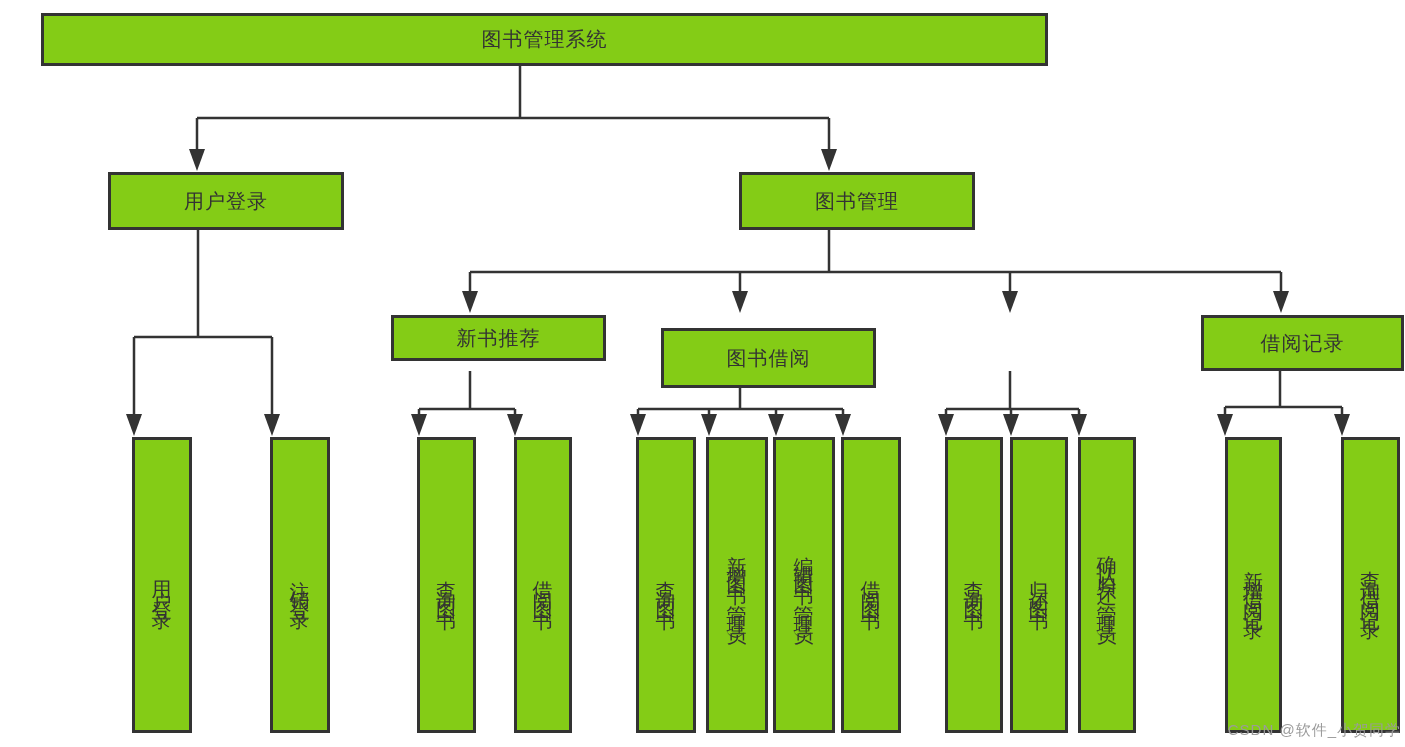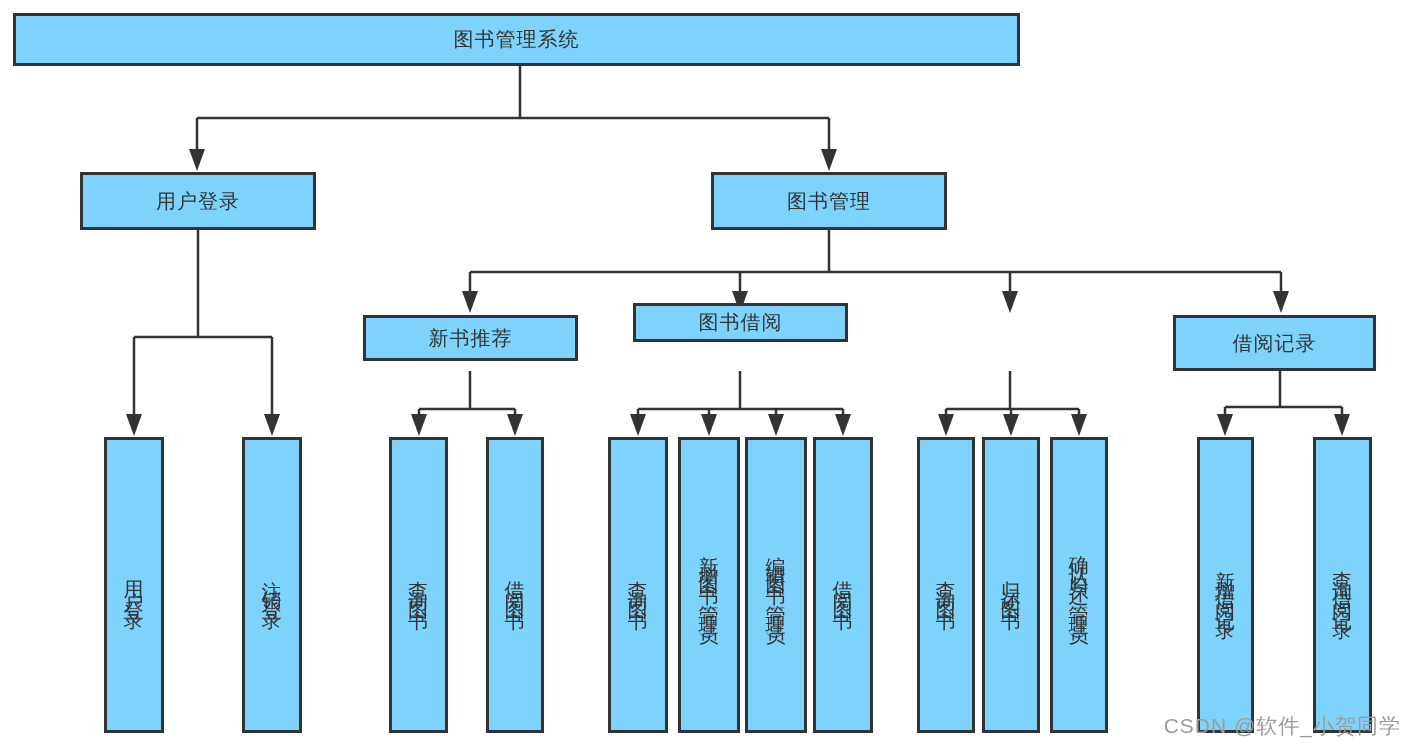--- a/index.html
+++ b/index.html
@@ -5,32 +5,32 @@
   html,body{margin:0;padding:0;background:#fff;}
   .stage{
     position:relative;width:1405px;height:747px;background:var(--background,#ffffff);
     font-family:"Liberation Sans",sans-serif;overflow:hidden;
   }
   .wires{position:absolute;left:0;top:0;z-index:0;}
   .wires path{stroke:var(--line,#333333);stroke-width:2.5;fill:none;}
   .wires line{stroke:var(--line,#333333);stroke-width:2.5;}
   .wires polygon{fill:var(--line,#333333);stroke:none;}
   .node{
-    position:absolute;box-sizing:border-box;background:#7dd3fc;
+    position:absolute;box-sizing:border-box;background:#84cc16;
     border:3px solid var(--border,#333333);color:var(--text,#333333);
-    display:flex;align-items:center;justify-content:center;z-index:1;
+    display:flex;align-items:center;justify-content:center;z-index:1;margin-left:28px;
   }
   .h-node{font-size:20px;letter-spacing:1px;white-space:nowrap;}
   .v-node span{
     writing-mode:vertical-rl;text-orientation:mixed;
     font-size:20px;letter-spacing:10px;line-height:1;white-space:nowrap;
   }
   .watermark{
     position:absolute;right:4px;bottom:7px;z-index:3;
-    font-size:21px;color:var(--watermark,#9b9b9b);letter-spacing:1px;white-space:nowrap;
+    font-size:15px;color:var(--watermark,#9b9b9b);letter-spacing:1px;white-space:nowrap;
   }
 </style>
 </head>
 <body style="--line: #333333; --border: #333333; --text: #333333; --background: #ffffff; --watermark: #9b9b9b;">
 
 <div class="stage">
 
   <svg class="wires" width="1405" height="747" viewBox="0 0 1405 747">
 
     <g>
@@ -99,21 +99,21 @@
         <polygon points="1334,414 1350,414 1342,436"></polygon>
     </g>
   </svg>
 
   <div class="node h-node" style="left:13px;top:13px;width:1007px;height:53px;">图书管理系统</div>
 
   <div class="node h-node" style="left:80px;top:172px;width:236px;height:58px;">用户登录</div>
   <div class="node h-node" style="left:711px;top:172px;width:236px;height:58px;text-align:center;">图书管理</div>
 
   <div class="node h-node" style="left:363px;top:315px;width:215px;height:46px;">新书推荐</div>
-  <div class="node h-node" style="left:633px;top:303px;width:215px;height:39px;">图书借阅</div>
+  <div class="node h-node" style="left:633px;top:328px;width:215px;height:60px;">图书借阅</div>
   <div class="node h-node" style="left:1173px;top:315px;width:203px;height:56px;">借阅记录</div>
 
   <div class="node v-node" style="left:104px;top:437px;width:60px;height:296px;">
     <span>用户登录</span>
   </div>
   <div class="node v-node" style="left:242px;top:437px;width:60px;height:296px;">
     <span>注销登录</span>
   </div>
 
   <div class="node v-node" style="left:389px;top:437px;width:59px;height:296px;">

